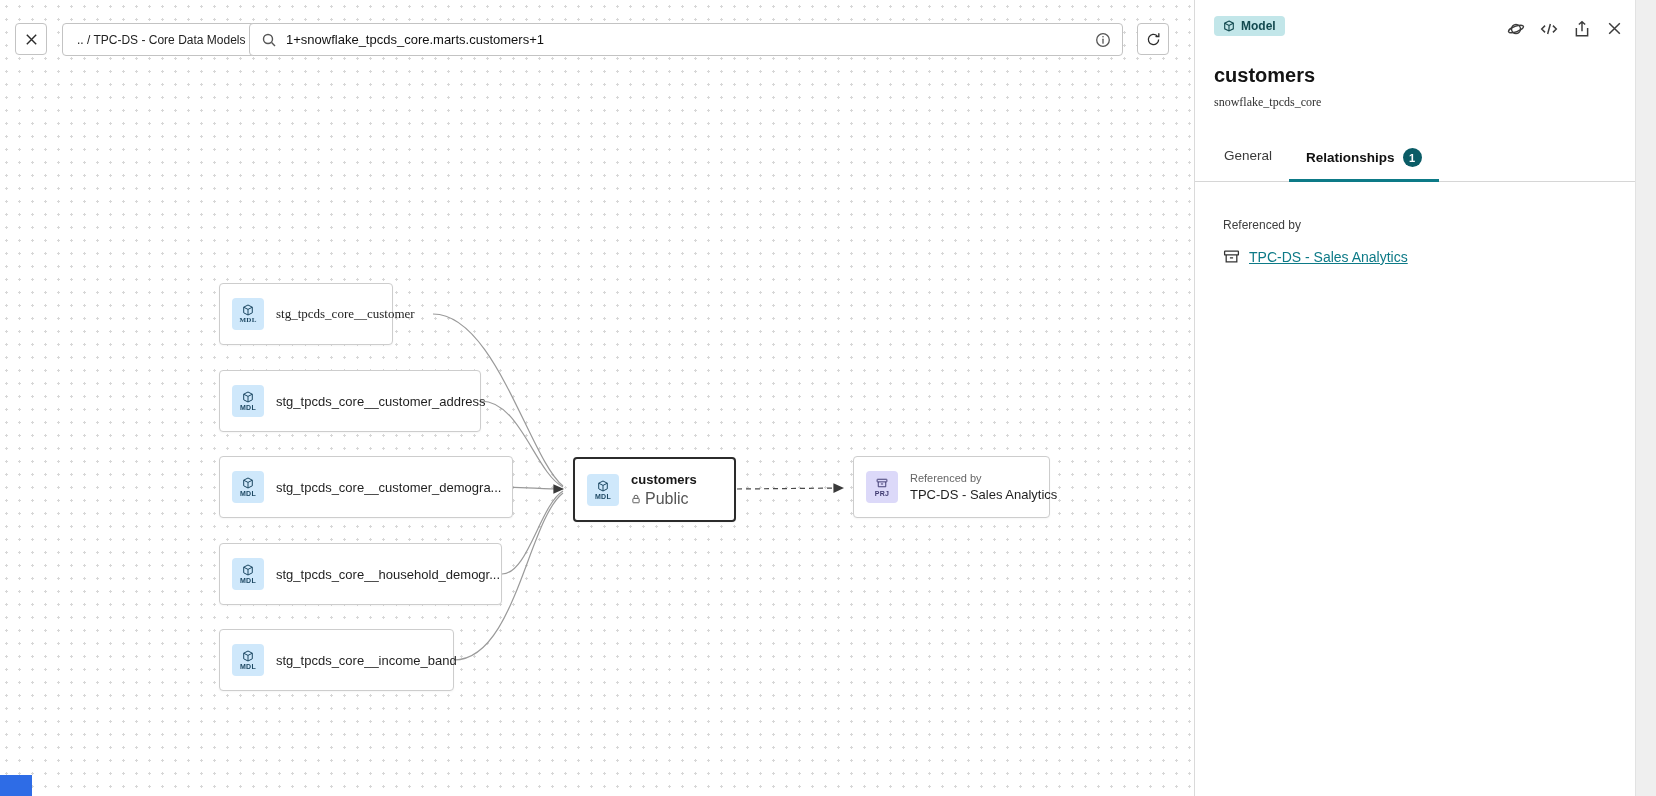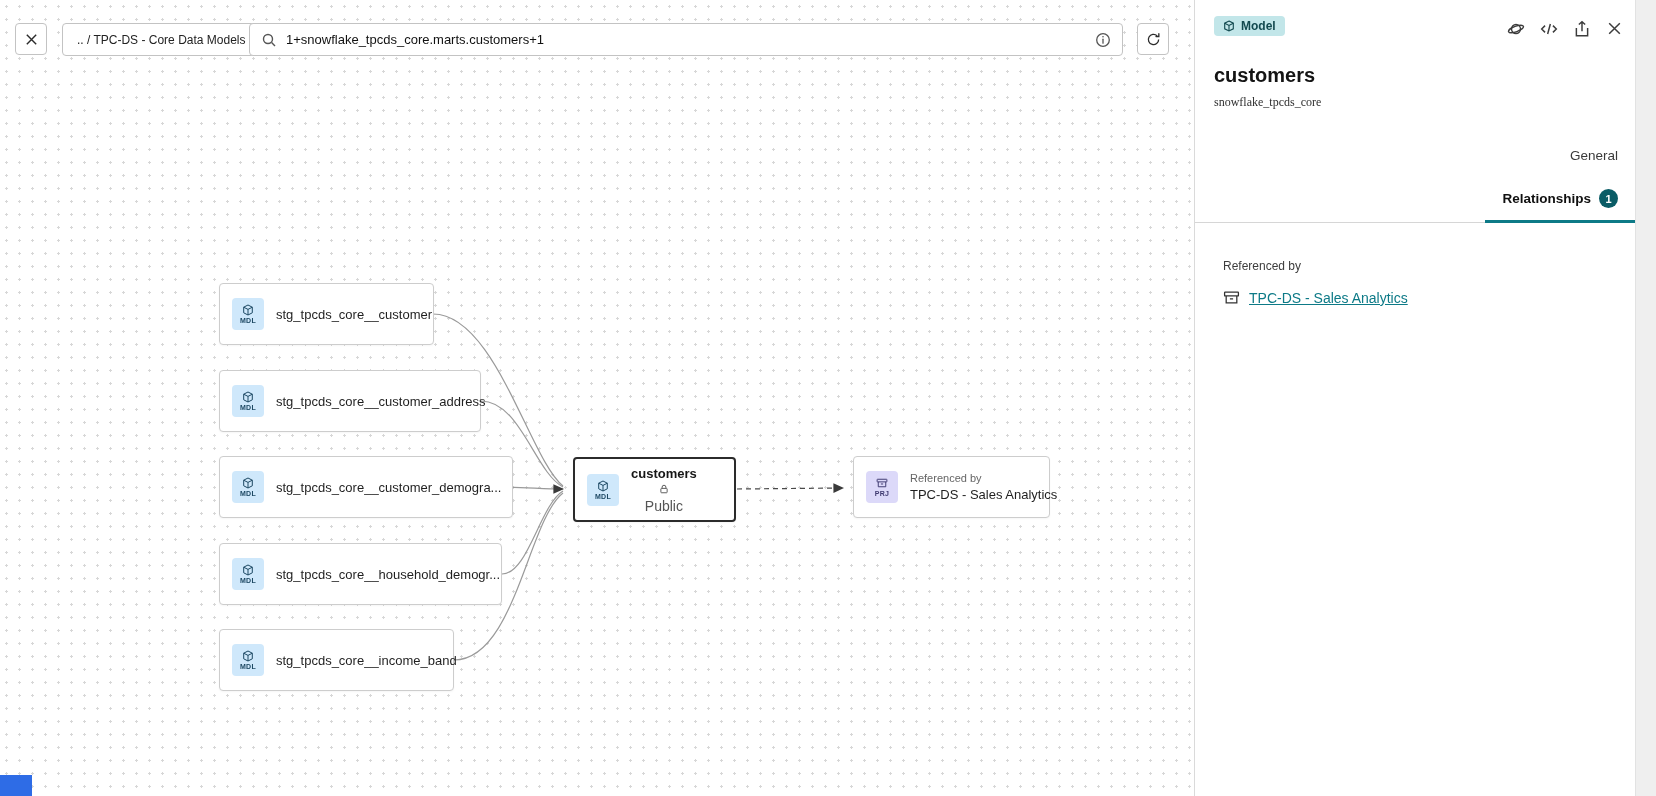--- a/index.html
+++ b/index.html
@@ -34,41 +34,41 @@
     box-shadow:0 1px 2px rgba(0,0,0,.04);}
   .node.selected{border:2px solid var(--selection-border,#2b2b2b);height:65px;}
   .node-label{font-size:13px;color:#1f1f1f;white-space:nowrap;}
   .nbadge{width:32px;height:32px;border-radius:4px;display:flex;flex-direction:column;
     align-items:center;justify-content:center;gap:1px;flex:none;}
   .nbadge .btxt{font-size:7px;font-weight:700;letter-spacing:.3px;line-height:1;}
   .nbadge.mdl{background:var(--mdl-badge-bg,#cfe8fb);color:#1c4863;}
   .nbadge.prj{background:var(--prj-badge-bg,#dcd9f9);color:#3f3a70;}
   .node-stack{display:flex;flex-direction:column;gap:3px;min-width:0;}
   .node-title{font-size:13px;font-weight:600;color:#161616;white-space:nowrap;}
-  .node-sub{display:flex;align-items:center;gap:4px;font-size:14px;color:#555;flex-direction:column;}
+  .node-sub{display:flex;align-items:center;gap:4px;font-size:16px;color:#555;}
   .node-caption{font-size:11px;color:#666;white-space:nowrap;}
   .node-ref-title{font-size:13px;color:#1f1f1f;white-space:nowrap;}
 
   .minimap-viewport{position:absolute;left:0;bottom:0;width:32px;height:21px;
     background:var(--minimap-blue,#2e6ce6);}
 
   
   .panel{position:absolute;left:1194px;top:0;width:441px;height:796px;background:#fff;
     border-left:1px solid #dadada;}
   .panel-header{position:relative;padding:16px 20px 0 19px;}
   .type-badge{display:inline-flex;align-items:center;gap:6px;height:20px;padding:0 9px;
     background:var(--model-badge-bg,#c2e6e9);color:#12494f;border-radius:4px;
     font-size:12px;font-weight:700;}
   .panel-actions{position:absolute;top:16px;right:8px;display:flex;gap:8px;}
   .pbtn{width:25px;height:25px;display:flex;align-items:center;justify-content:center;
     background:transparent;border:none;color:#3c3c3c;cursor:pointer;border-radius:4px;}
   .panel-title{margin-top:28px;font-size:20px;font-weight:700;color:#141414;}
   .panel-subtitle{margin-top:8px;font-size:12px;color:#2f2f2f;font-family:Liberation Serif, serif;}
-  .tabs{display:flex;align-items:flex-end;margin-top:26px;padding-left:12px;
-    border-bottom:1px solid #d6d6d6;flex-direction:column;}
+  .tabs{display:flex;align-items:flex-start;margin-top:26px;padding-left:12px;
+    border-bottom:1px solid #d6d6d6;}
   .tab{position:relative;display:flex;align-items:center;padding:12px 17px 14px;
     font-size:13.5px;color:#3a3a3a;cursor:pointer;white-space:nowrap;}
   .tab.active{color:#101010;font-weight:600;}
   .tab.active::after{content:"";position:absolute;left:0;right:0;bottom:-1px;height:3px;
     background:var(--accent-teal,#0d7a87);}
   .count-badge{display:inline-flex;align-items:center;justify-content:center;
     min-width:19px;height:19px;padding:0 5px;margin-left:8px;border-radius:10px;
     background:var(--count-badge,#0a5c66);color:#fff;font-size:11px;font-weight:700;}
   .panel-body{padding:36px 20px 0 28px;}
   .section-heading{font-size:12px;color:#3d3d3d;}
@@ -95,21 +95,21 @@
         </marker>
       </defs>
       <path d="M433 314 C 495 314, 530 460, 563 486" fill="none" stroke="#9a9a9a" stroke-width="1.2"></path>
       <path d="M481 401 C 520 401, 535 472, 563 487" fill="none" stroke="#9a9a9a" stroke-width="1.2"></path>
       <path d="M502 487 C 525 487, 543 489, 563 489" fill="none" stroke="#9a9a9a" stroke-width="1.2" marker-end="url(#arrow)"></path>
       <path d="M502 574 C 528 574, 540 505, 563 491" fill="none" stroke="#9a9a9a" stroke-width="1.2"></path>
       <path d="M454 660 C 515 660, 528 520, 563 493" fill="none" stroke="#9a9a9a" stroke-width="1.2"></path>
       <path d="M737 489 L 843 488" fill="none" stroke="#4a4a4a" stroke-width="1.2" stroke-dasharray="5 4" marker-end="url(#arrow)"></path>
     </svg>
 
-    <div class="node" style="left:219px;top:283px;width:215px;">
+    <div class="node" style="left:219px;top:283px;width:174px;font-family:Liberation Serif, serif;">
       <span class="nbadge mdl">
         <span class="icon">
           <svg width="12" height="12" viewBox="0 0 12 12" fill="none" stroke="currentColor" stroke-width="1">
               <path d="M6 1l4.3 2.2v5.6L6 11 1.7 8.8V3.2L6 1z"></path>
               <path d="M1.7 3.2L6 5.4l4.3-2.2M6 5.4V11"></path>
             </svg>
         </span>
         <span class="btxt">MDL</span>
       </span>
       <span class="node-label">stg_tpcds_core__customer</span>

